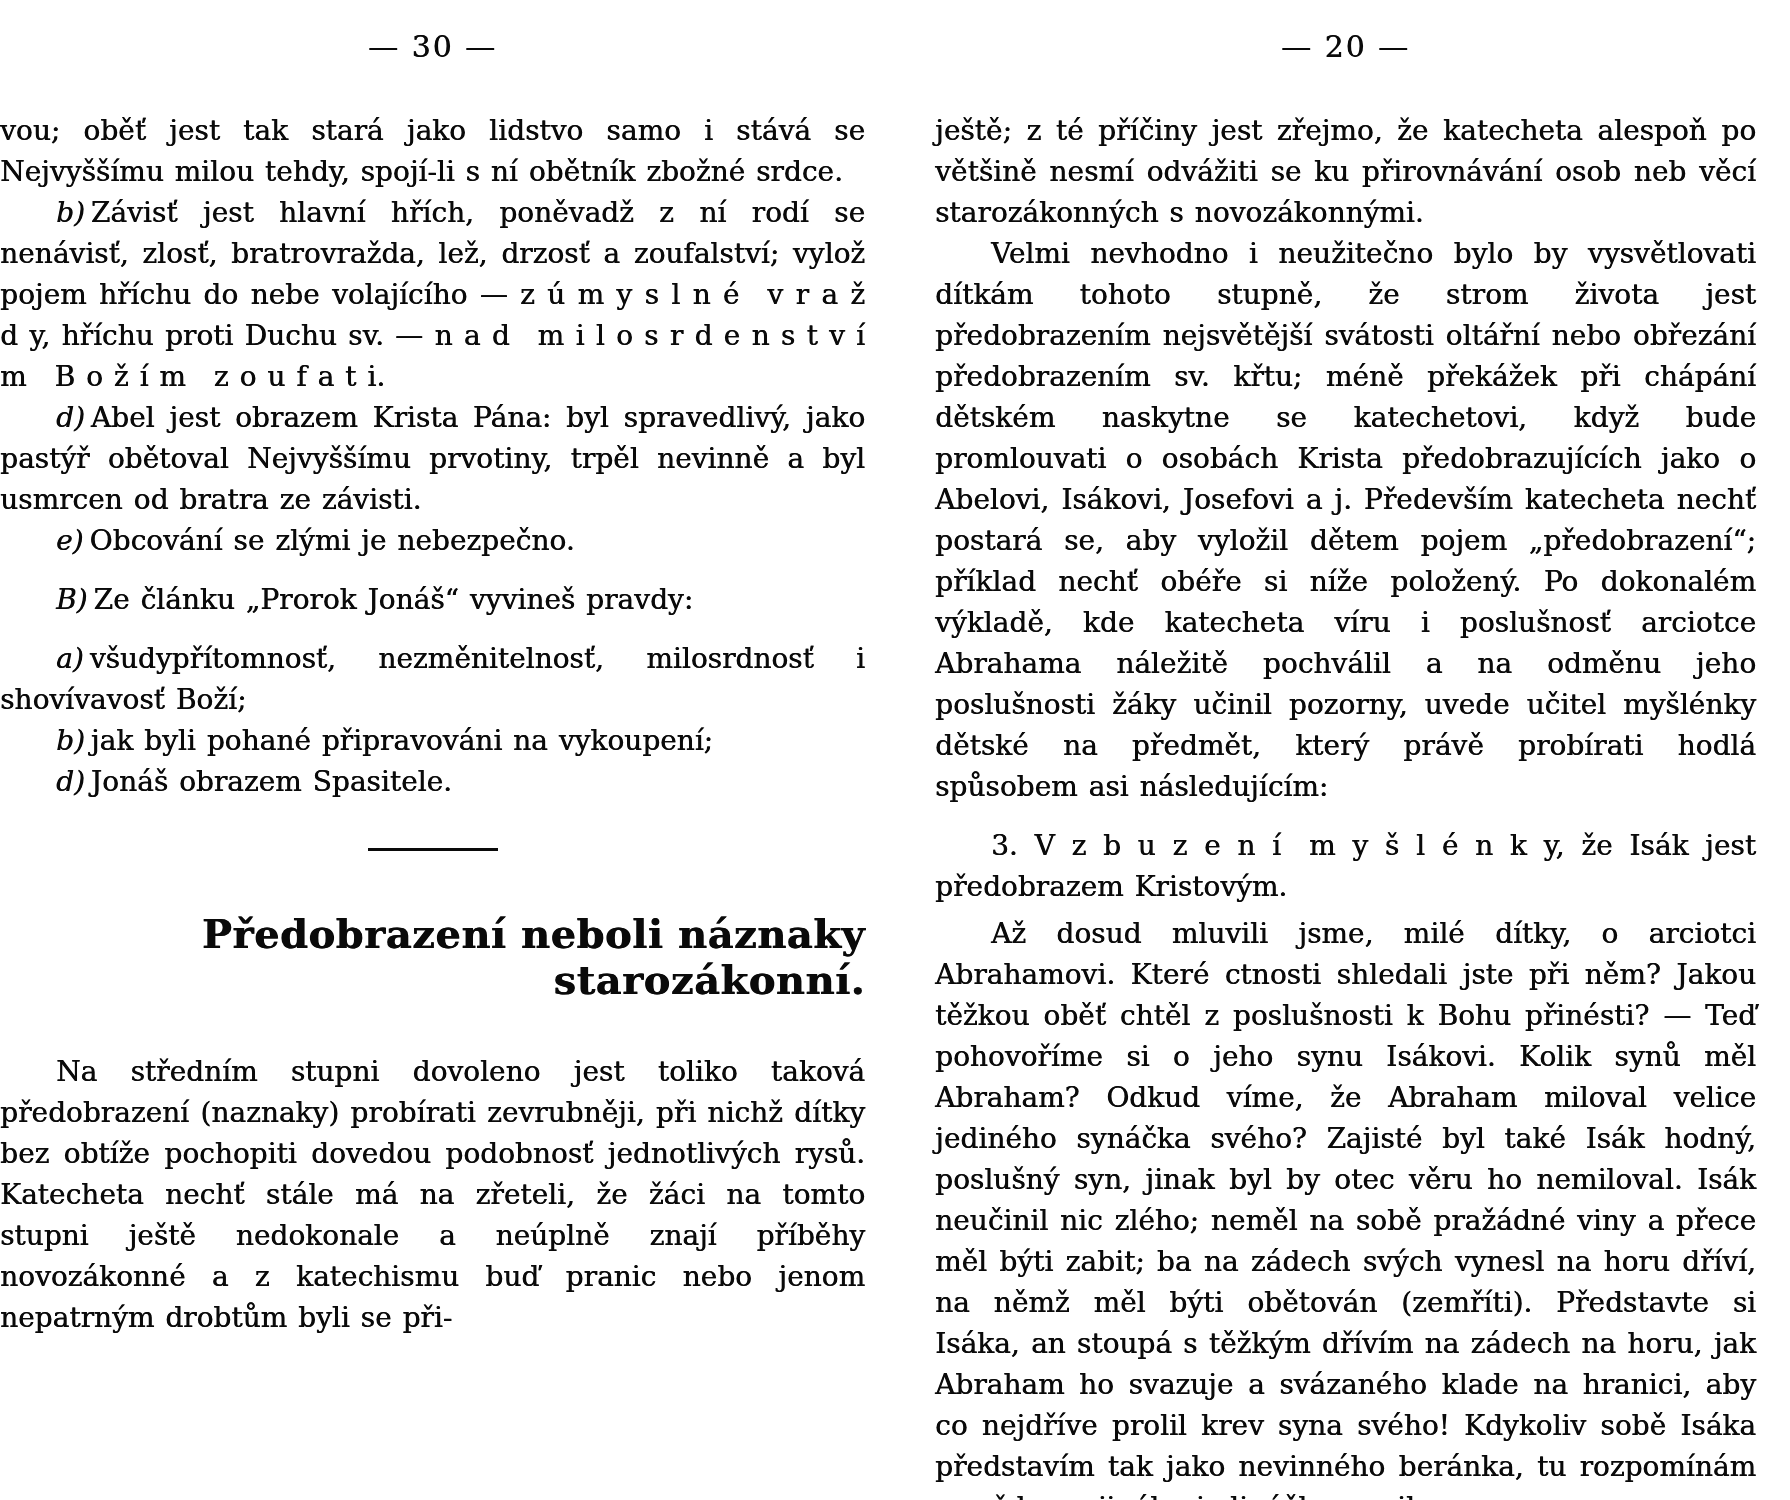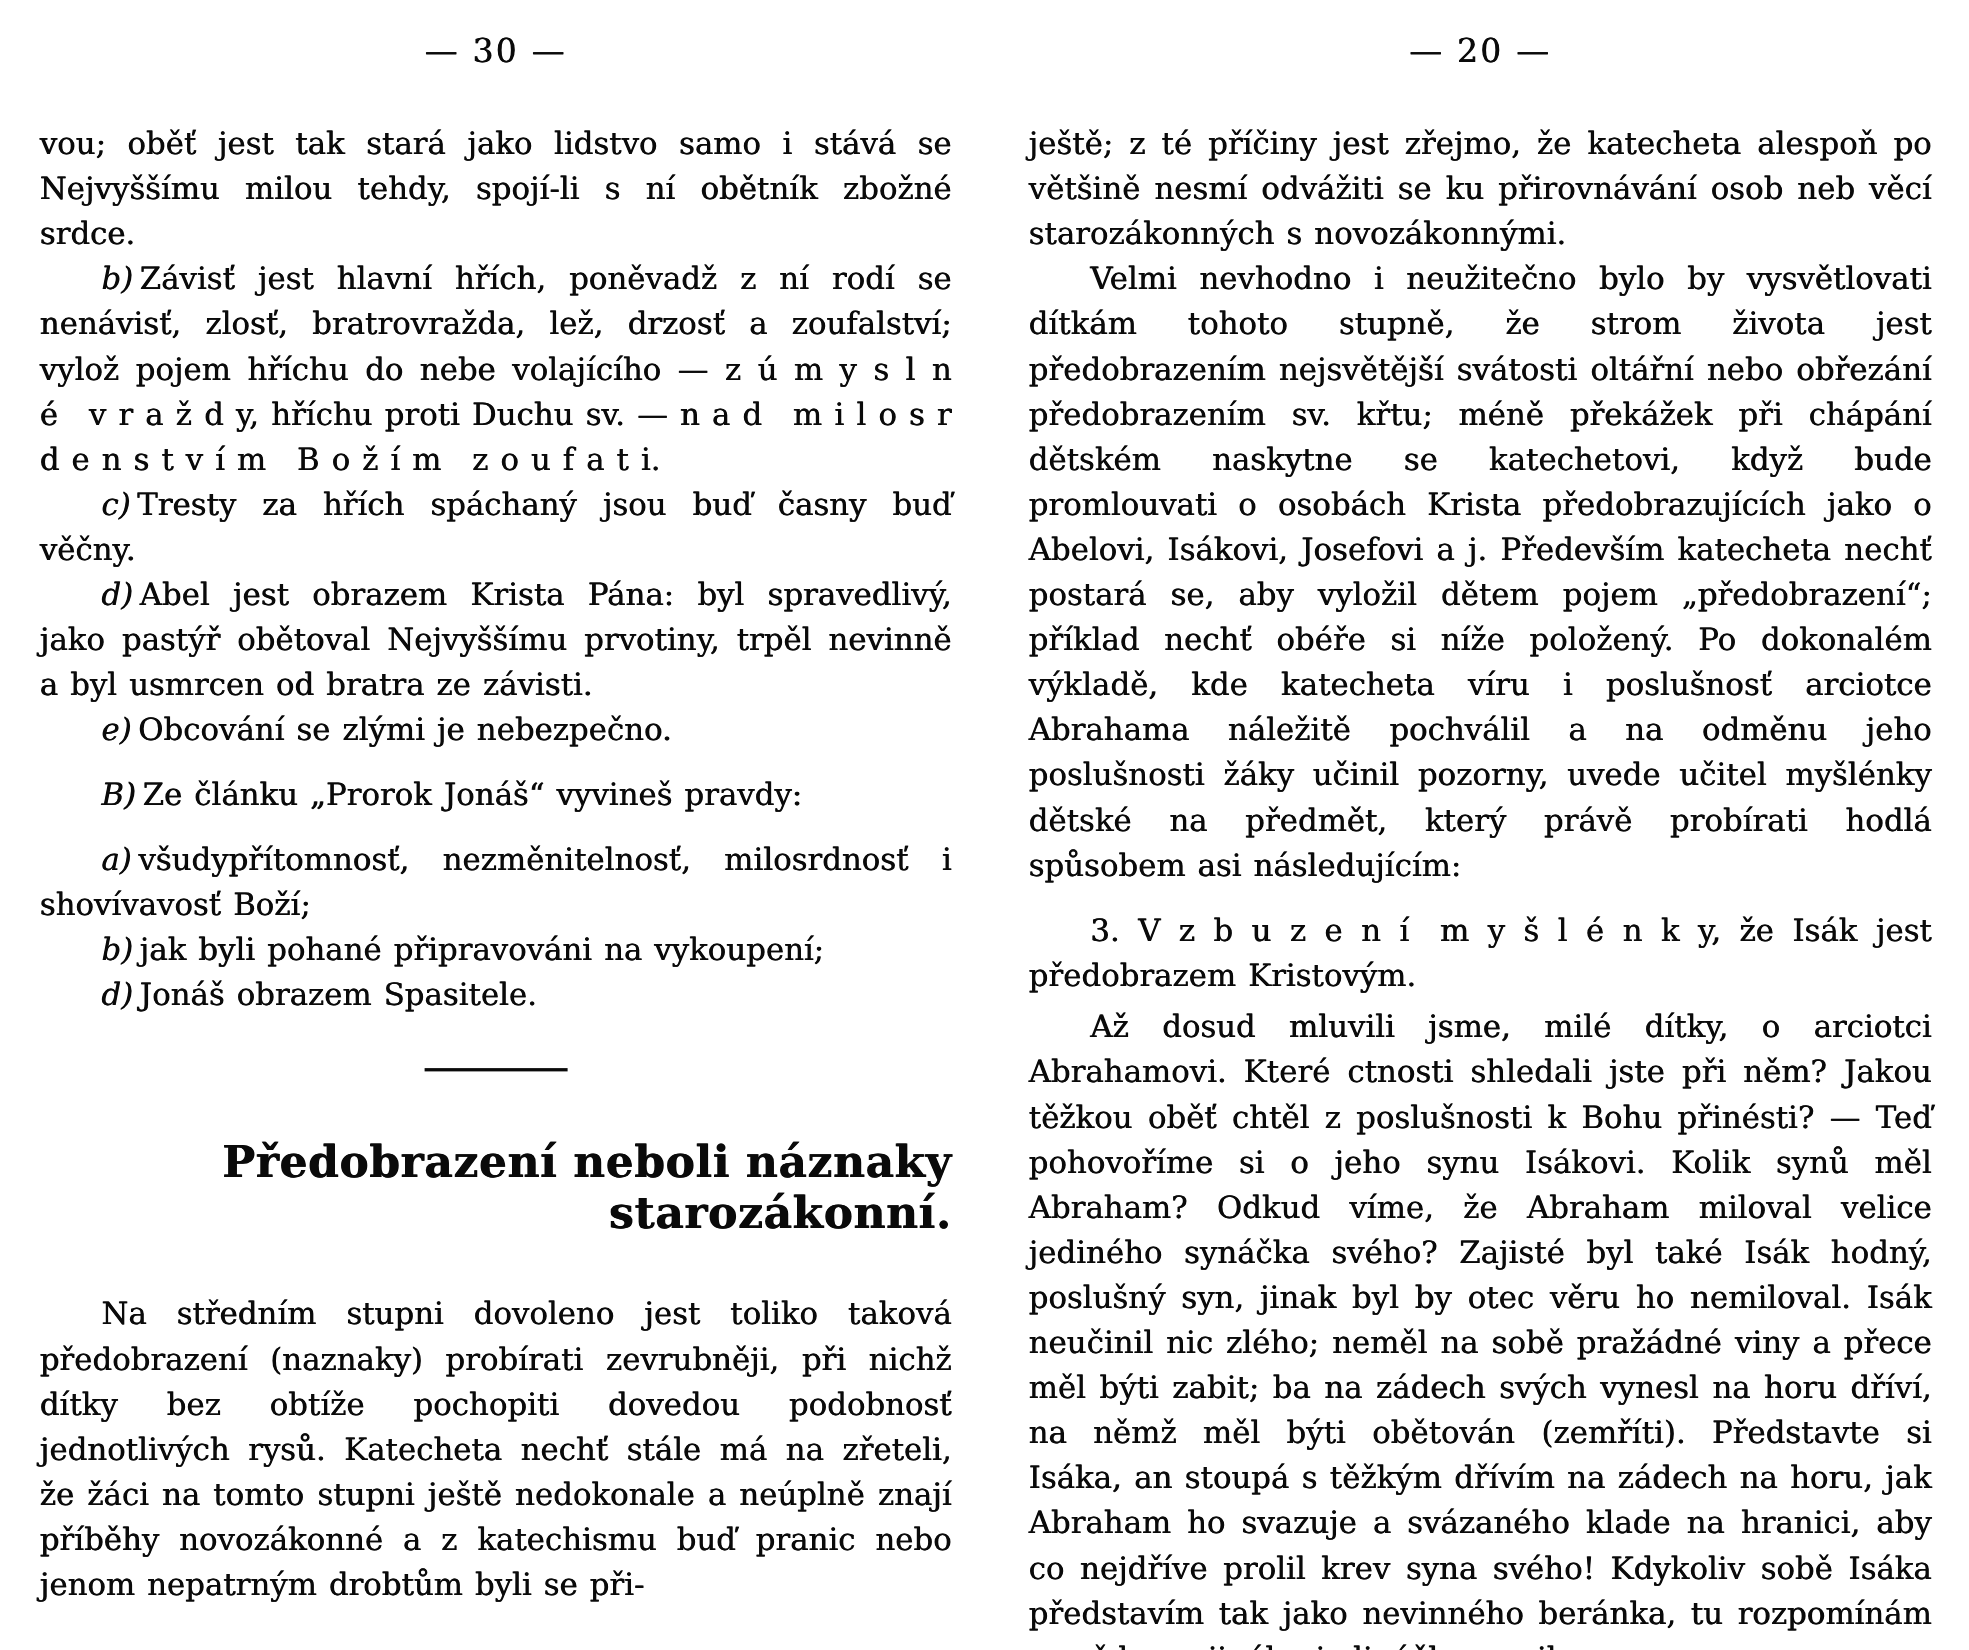--- a/index.html
+++ b/index.html
@@ -18,21 +18,21 @@
     display: flex;
     width: 1790px;
     height: 1500px;
     background: #ffffff;
   }
   .page {
     width: 895px;
     box-sizing: border-box;
     padding-top: 30px;
   }
-  .page.left  { padding-left: 36px; padding-right: 30px; }
+  .page.left  { padding-right: 30px; }
   .page.right { padding-left: 40px; padding-right: 34px; }
   .page-number {
     text-align: center;
     font-size: 30px;
     line-height: 34px;
     letter-spacing: 2px;
     margin-bottom: 46px;
     text-shadow: 0.5px 0 0 currentColor;
   }
   .page-body { }
@@ -67,21 +67,20 @@
 </style>
 </head>
 <body>
 
 <div class="book">
   <section class="page left">
     <div class="page-number">— 30 —</div>
     <div class="page-body">
         <p class="para noindent">vou; oběť jest tak stará jako lidstvo samo i stává se Nejvyššímu milou tehdy, spojí-li s ní obětník zbožné srdce.</p>
         <p class="para indent"><i class="marker">b)</i>Závisť jest hlavní hřích, poněvadž z ní rodí se nenávisť, zlosť, bratrovražda, lež, drzosť a zoufalství; vylož pojem hříchu do nebe volajícího — z ú m y s l n é v r a ž d y, hříchu proti Duchu sv. — n a d m i l o s r d e n s t v í m B o ž í m z o u f a t i.</p>
-        <p class="para indent"><i class="marker">c)</i>Tresty za hřích spáchaný jsou buď časny buď věčny.</p>
         <p class="para indent"><i class="marker">d)</i>Abel jest obrazem Krista Pána: byl spravedlivý, jako pastýř obětoval Nejvyššímu prvotiny, trpěl nevinně a byl usmrcen od bratra ze závisti.</p>
         <p class="para indent"><i class="marker">e)</i>Obcování se zlými je nebezpečno.</p>
         <p class="para indent gap-above"><i class="marker">B)</i>Ze článku „Prorok Jonáš“ vyvineš pravdy:</p>
         <p class="para indent gap-above"><i class="marker">a)</i>všudypřítomnosť, nezměnitelnosť, milosrdnosť i shovívavosť Boží;</p>
         <p class="para indent"><i class="marker">b)</i>jak byli pohané připravováni na vykoupení;</p>
         <p class="para indent"><i class="marker">d)</i>Jonáš obrazem Spasitele.</p>
         <hr class="short-rule">
         <h1 class="section-heading">Předobrazení neboli náznaky starozákonní.</h1>
         <p class="para indent">Na středním stupni dovoleno jest toliko taková předobrazení (naznaky) probírati zevrubněji, při nichž dítky bez obtíže pochopiti dovedou podobnosť jednotlivých rysů. Katecheta nechť stále má na zřeteli, že žáci na tomto stupni ještě nedokonale a neúplně znají příběhy novozákonné a z katechismu buď pranic nebo jenom nepatrným drobtům byli se při-</p>
       </div>

